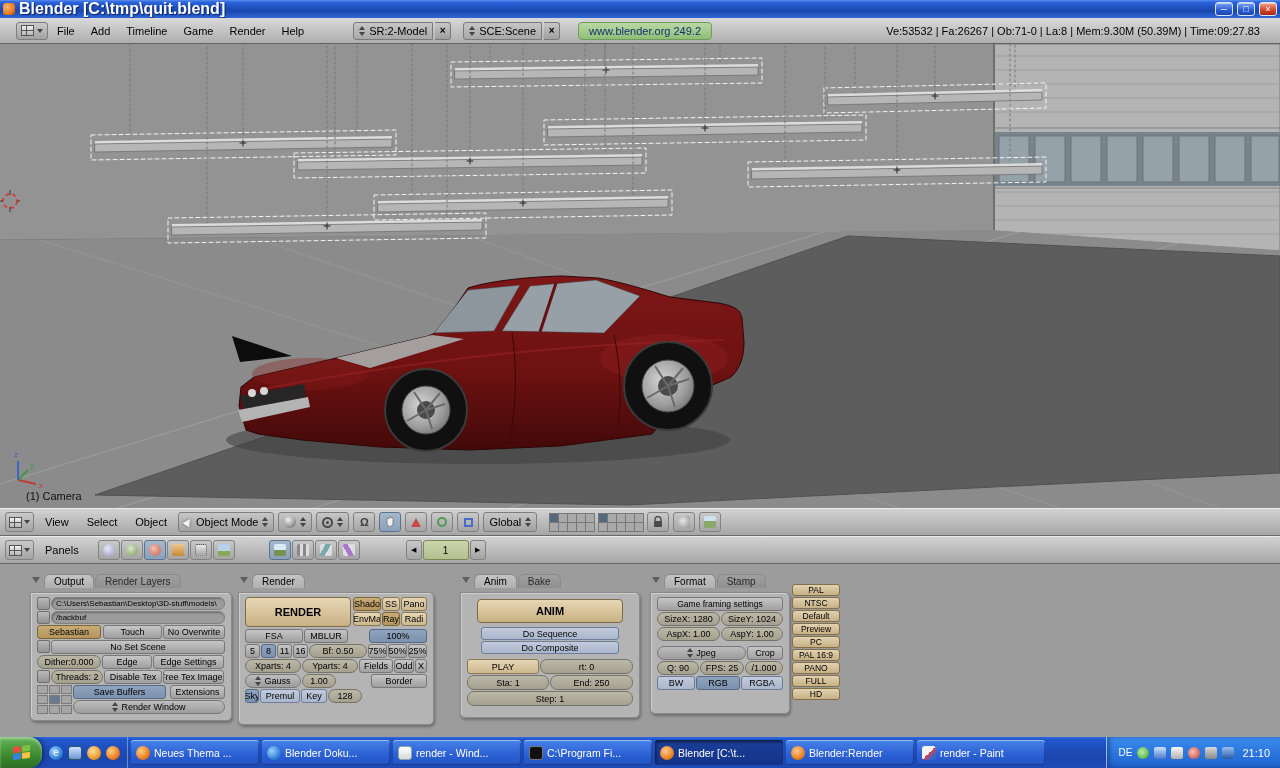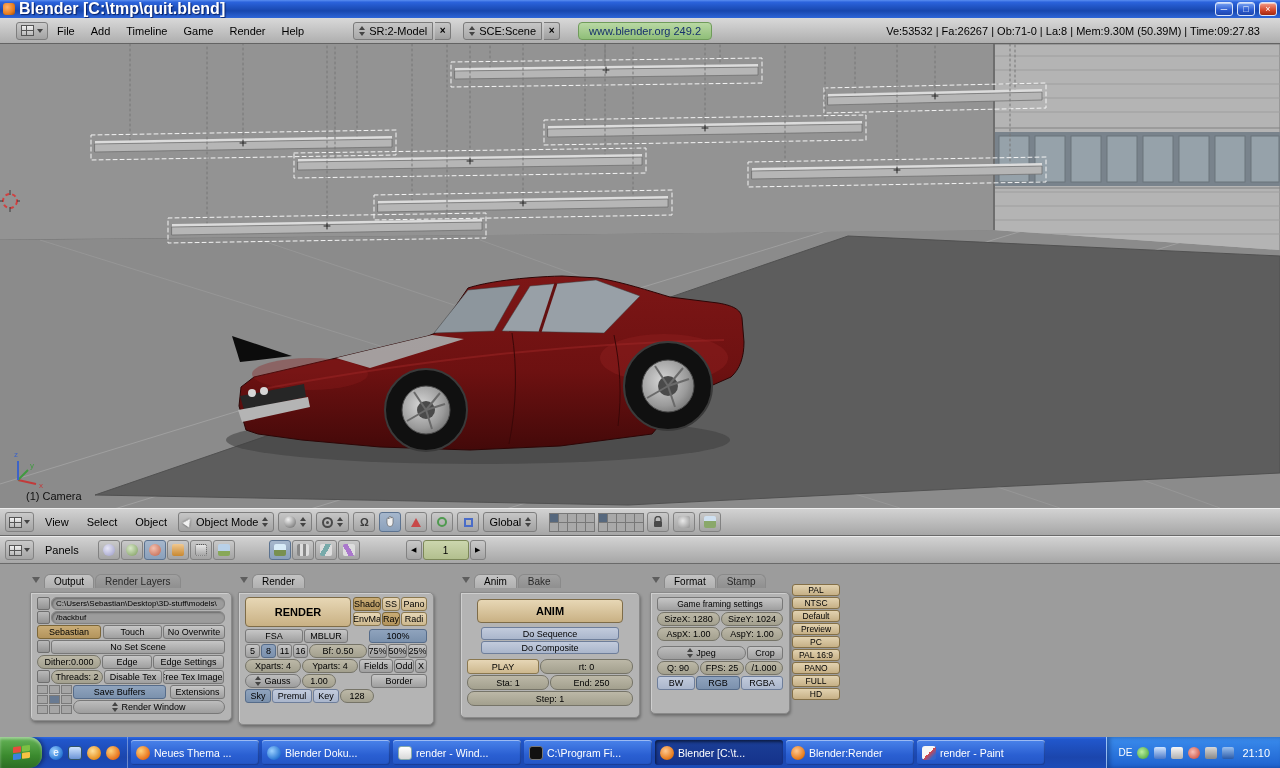--- a/index.html
+++ b/index.html
@@ -673,21 +673,21 @@
             <span class="updown">
                 <i class="up"></i>
                 <i class="dn"></i>
               </span>
             <span>Gauss</span>
           </span>
           <span class="bbtn num" style="width:34px">1.00</span>
           <span class="bbtn" style="width:56px;margin-left:auto">Border</span>
         </div>
         <div class="prow">
-          <span class="bbtn slateon" style="width:26px">Sky</span>
+          <span class="bbtn slateon" style="width:14px">Sky</span>
           <span class="bbtn slate" style="width:40px">Premul</span>
           <span class="bbtn slate" style="width:26px">Key</span>
           <span class="bbtn num" style="width:34px">128</span>
         </div>
       </div>
     </div>
 
     <div class="panelwrap" style="left:460px;top:6px;width:180px">
       <div class="ptabs">
         <span class="collapse"></span>

